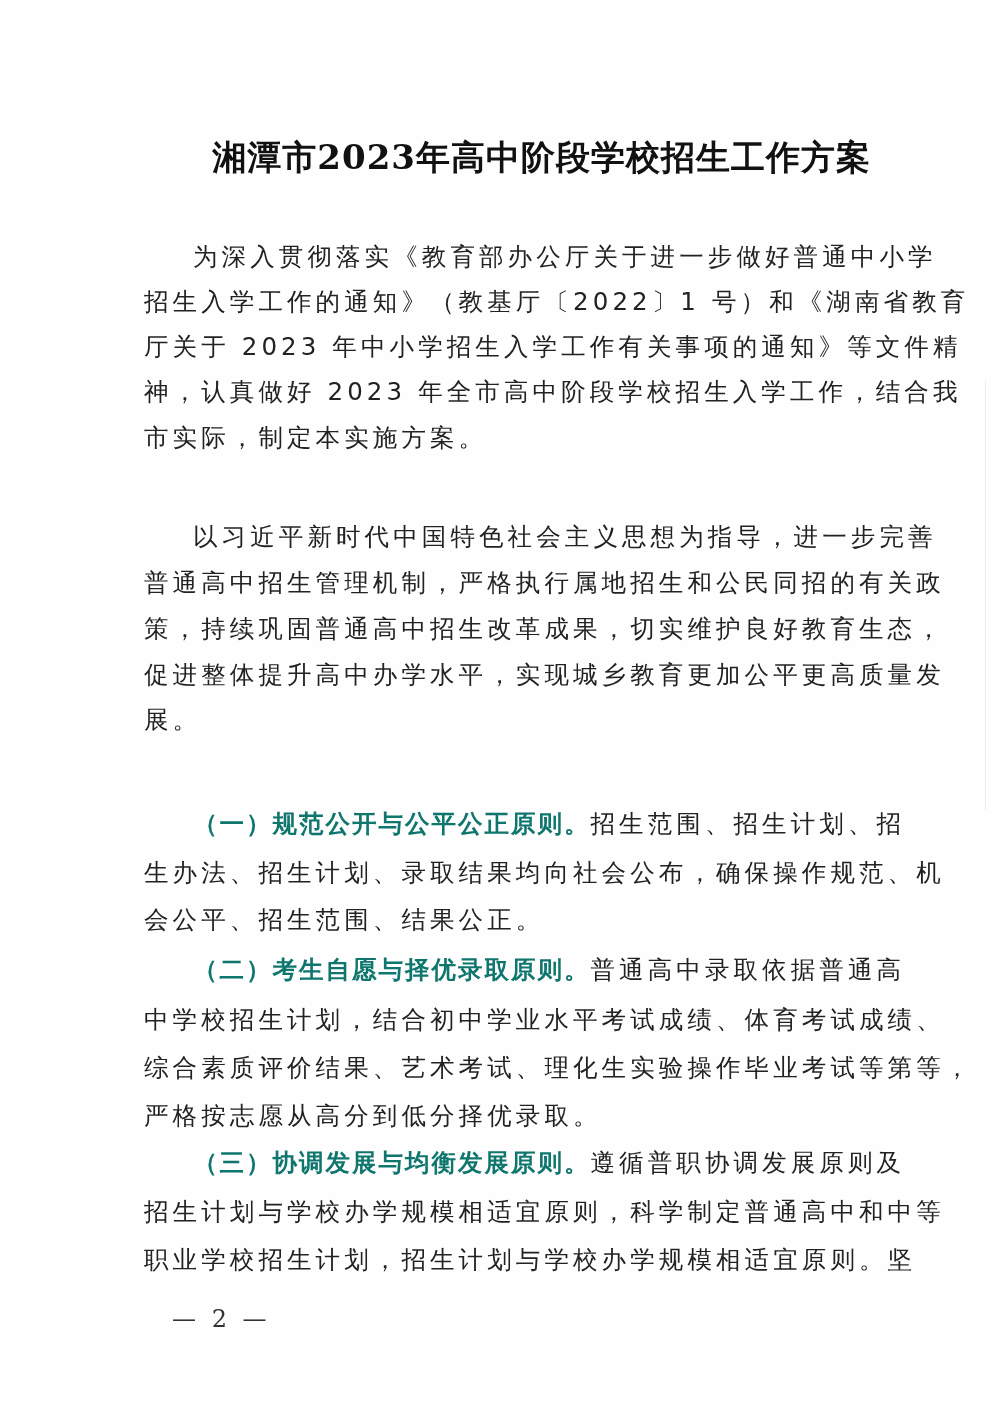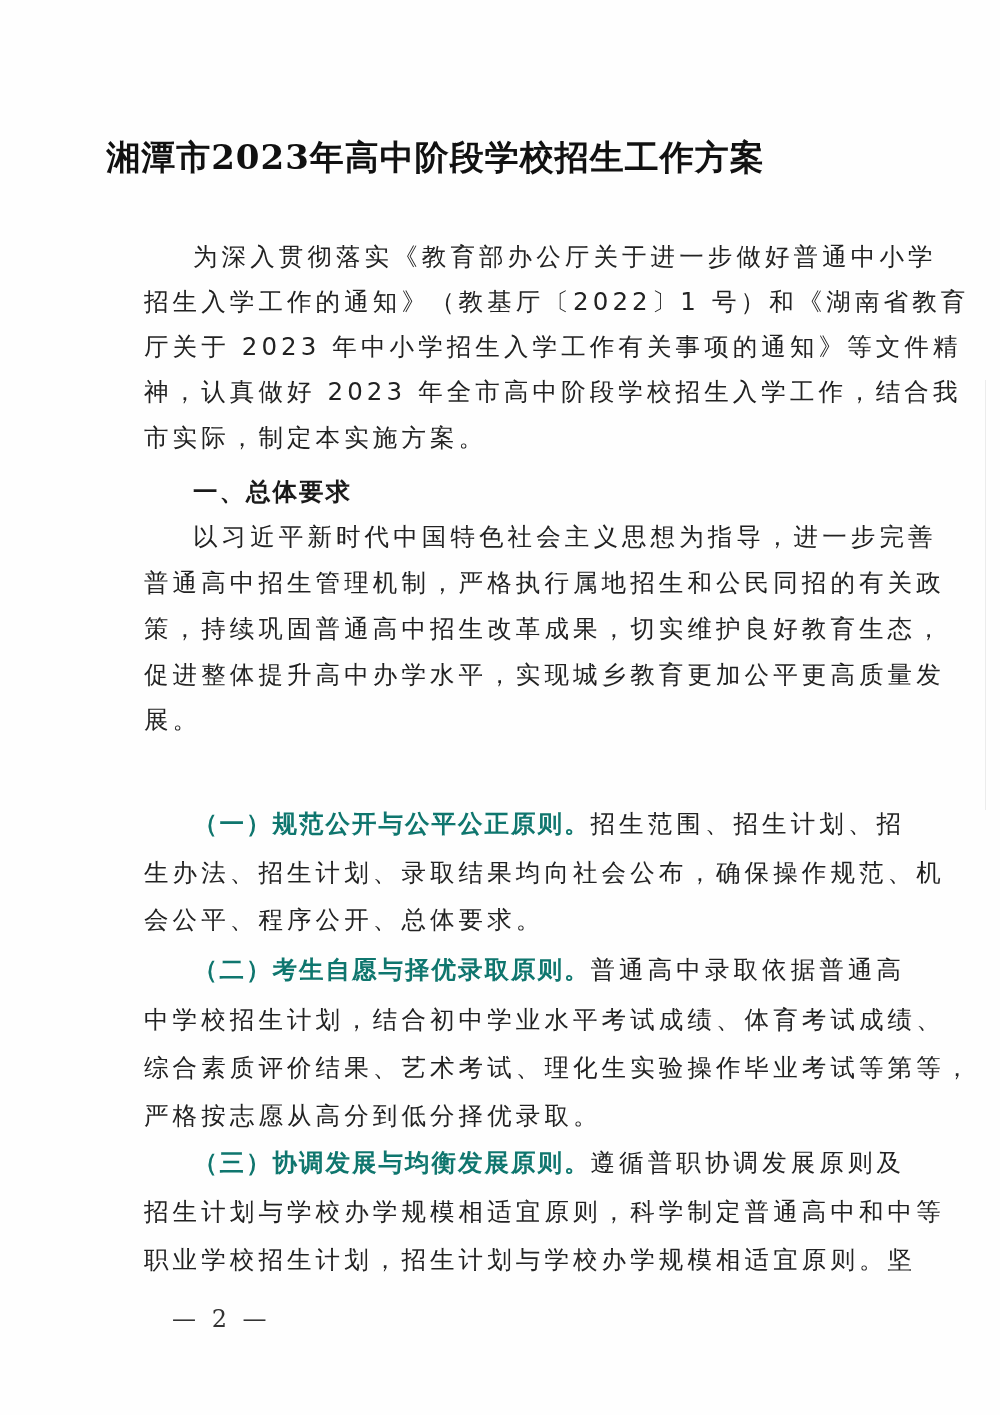--- a/index.html
+++ b/index.html
@@ -18,21 +18,21 @@
     .page {
       position: absolute;
       left: 0; top: 0;
       width: 1000px; height: 1415px;
       background: #fefefe;
     }
     .title {
       position: absolute;
       left: 0; top: 133px;
       width: 871px;
-      text-align: center;
+      text-align: right;
       font-family: "DejaVu Serif", serif;
       font-weight: bold;
       font-size: 34px;
       letter-spacing: 1px;
       color: #111;
       line-height: 48px;
     }
     .line {
       position: absolute;
       left: 144px;
@@ -83,34 +83,33 @@
   <div class="title">湘潭市2023年高中阶段学校招生工作方案</div>
 
   <div>
     <div class="line indent" style="top:237px">为深入贯彻落实《教育部办公厅关于进一步做好普通中小学</div>
     <div class="line" style="top:282px">招生入学工作的通知》（教基厅〔2022〕1 号）和《湖南省教育</div>
     <div class="line" style="top:327px">厅关于 2023 年中小学招生入学工作有关事项的通知》等文件精</div>
     <div class="line" style="top:372px">神，认真做好 2023 年全市高中阶段学校招生入学工作，结合我</div>
     <div class="line last" style="top:418px">市实际，制定本实施方案。</div>
   </div>
 
-  <div class="heading" style="top:472px">一、总体要求</div>
   <div>
     <div class="line indent" style="top:517px">以习近平新时代中国特色社会主义思想为指导，进一步完善</div>
     <div class="line" style="top:563px">普通高中招生管理机制，严格执行属地招生和公民同招的有关政</div>
     <div class="line" style="top:609px">策，持续巩固普通高中招生改革成果，切实维护良好教育生态，</div>
     <div class="line" style="top:655px">促进整体提升高中办学水平，实现城乡教育更加公平更高质量发</div>
     <div class="line last" style="top:700px">展。</div>
   </div>
 
 
   <div>
     <div class="line indent" style="top:804px"><span class="bold-run">（一）规范公开与公平公正原则。</span><span>招生范围、招生计划、招</span></div>
     <div class="line" style="top:853px">生办法、招生计划、录取结果均向社会公布，确保操作规范、机</div>
-    <div class="line last" style="top:900px">会公平、程序公开、总体要求。</div>
+    <div class="line last" style="top:900px">会公平、招生范围、结果公正。</div>
   </div>
 
   <div>
     <div class="line indent" style="top:950px"><span class="bold-run">（二）考生自愿与择优录取原则。</span><span>普通高中录取依据普通高</span></div>
     <div class="line" style="top:1000px">中学校招生计划，结合初中学业水平考试成绩、体育考试成绩、</div>
     <div class="line" style="top:1048px">综合素质评价结果、艺术考试、理化生实验操作毕业考试等第等，</div>
     <div class="line last" style="top:1096px">严格按志愿从高分到低分择优录取。</div>
   </div>
 
   <div>

